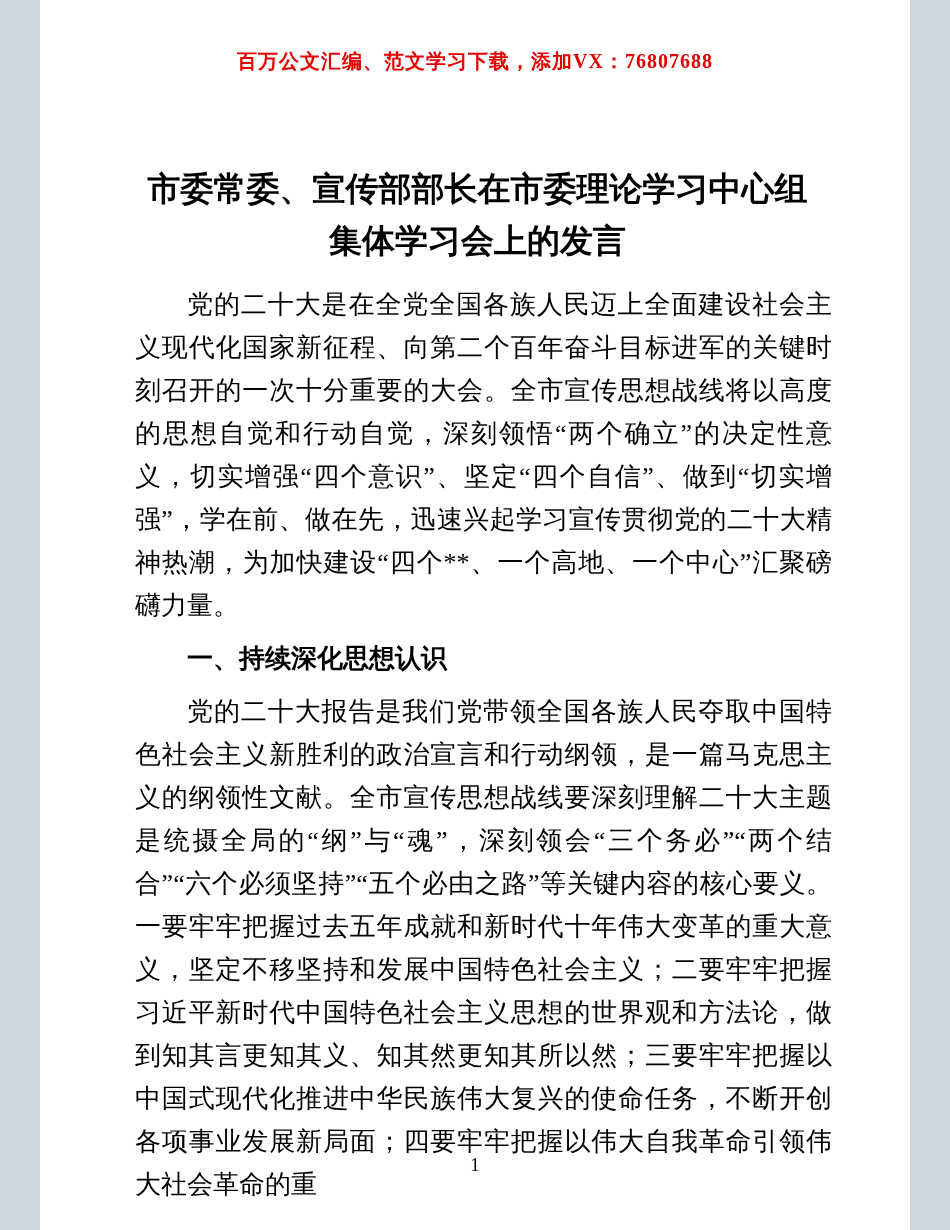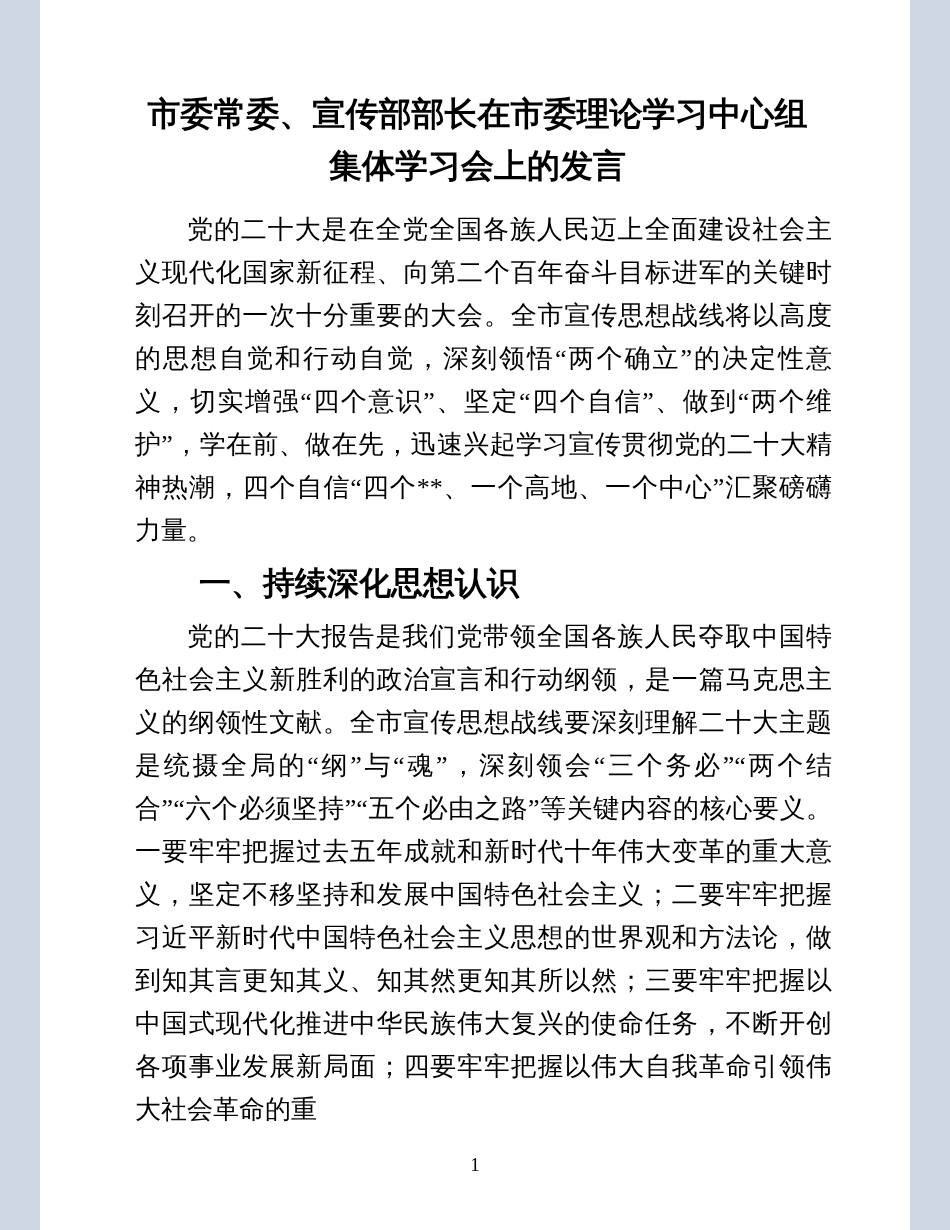--- a/index.html
+++ b/index.html
@@ -43,21 +43,21 @@
   }
   .para {
     font-size: 26px;
     line-height: 43px;
     text-align: justify;
     text-justify: inter-ideograph;
     text-indent: 2em;
     color: #000;
   }
   .section-heading {
-    font-size: 32px;
+    font-size: 26px;
     line-height: 43px;
     font-weight: bold;
     text-indent: 2em;
     margin: 10px 0;
     color: #000;
   }
   .page-num {
     position: absolute;
     bottom: 54px;
     left: 0;
@@ -66,26 +66,27 @@
     font-size: 19px;
     color: #000;
   }
 </style>
 </head>
 <body>
 
 <div class="canvas">
   <div class="page">
 
+    <div class="notice">百万公文汇编、范文学习下载，添加VX：76807688</div>
 
     <div class="content">
 
       <div class="doc-title">市委常委、宣传部部长在市委理论学习中心组集体学习会上的发言</div>
 
-      <p class="para">党的二十大是在全党全国各族人民迈上全面建设社会主义现代化国家新征程、向第二个百年奋斗目标进军的关键时刻召开的一次十分重要的大会。全市宣传思想战线将以高度的思想自觉和行动自觉，深刻领悟“两个确立”的决定性意义，切实增强“四个意识”、坚定“四个自信”、做到“两个维护”，学在前、做在先，迅速兴起学习宣传贯彻党的二十大精神热潮，四个自信“四个**、一个高地、一个中心”汇聚磅礴力量。</p>
+      <p class="para">党的二十大是在全党全国各族人民迈上全面建设社会主义现代化国家新征程、向第二个百年奋斗目标进军的关键时刻召开的一次十分重要的大会。全市宣传思想战线将以高度的思想自觉和行动自觉，深刻领悟“两个确立”的决定性意义，切实增强“四个意识”、坚定“四个自信”、做到“切实增强”，学在前、做在先，迅速兴起学习宣传贯彻党的二十大精神热潮，为加快建设“四个**、一个高地、一个中心”汇聚磅礴力量。</p>
 
       <p class="section-heading">一、持续深化思想认识</p>
 
       <p class="para">党的二十大报告是我们党带领全国各族人民夺取中国特色社会主义新胜利的政治宣言和行动纲领，是一篇马克思主义的纲领性文献。全市宣传思想战线要深刻理解二十大主题是统摄全局的“纲”与“魂”，深刻领会“三个务必”“两个结合”“六个必须坚持”“五个必由之路”等关键内容的核心要义。一要牢牢把握过去五年成就和新时代十年伟大变革的重大意义，坚定不移坚持和发展中国特色社会主义；二要牢牢把握习近平新时代中国特色社会主义思想的世界观和方法论，做到知其言更知其义、知其然更知其所以然；三要牢牢把握以中国式现代化推进中华民族伟大复兴的使命任务，不断开创各项事业发展新局面；四要牢牢把握以伟大自我革命引领伟大社会革命的重</p>
 
     </div>
 
     <div class="page-num">1</div>
 
   </div>

